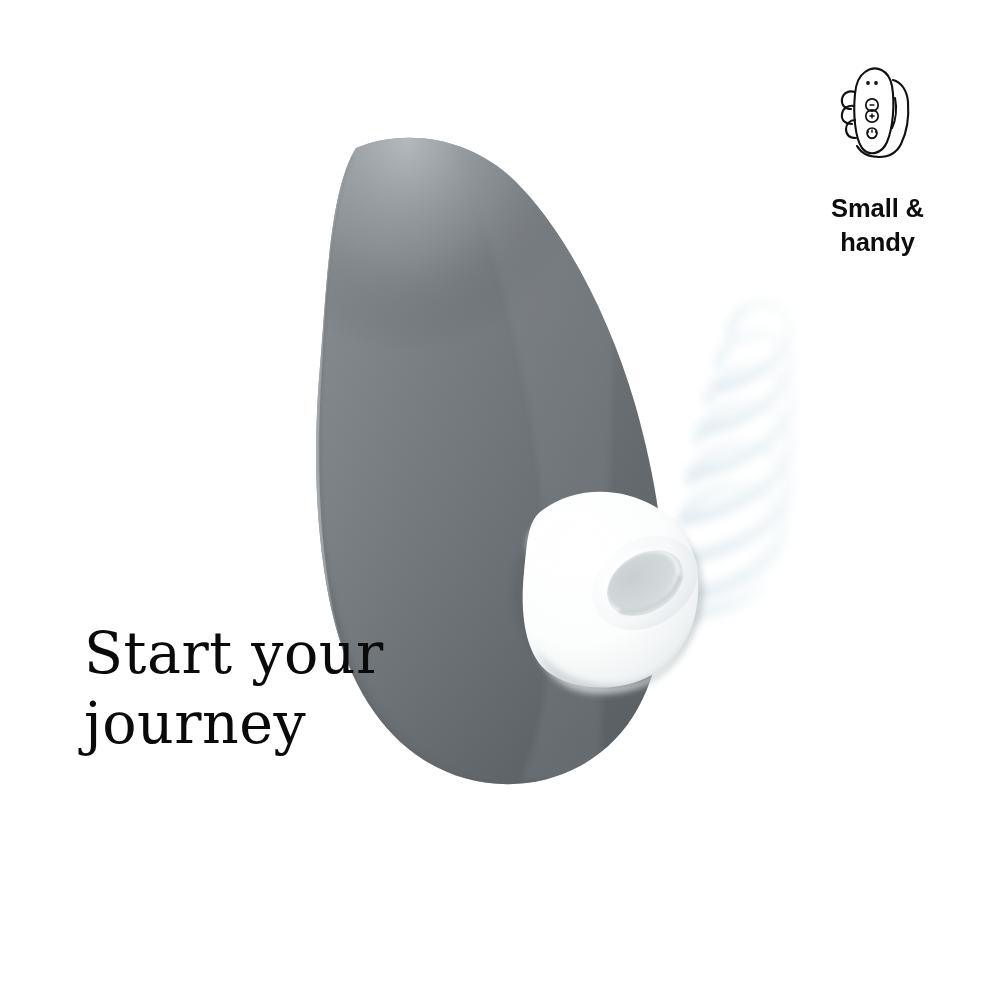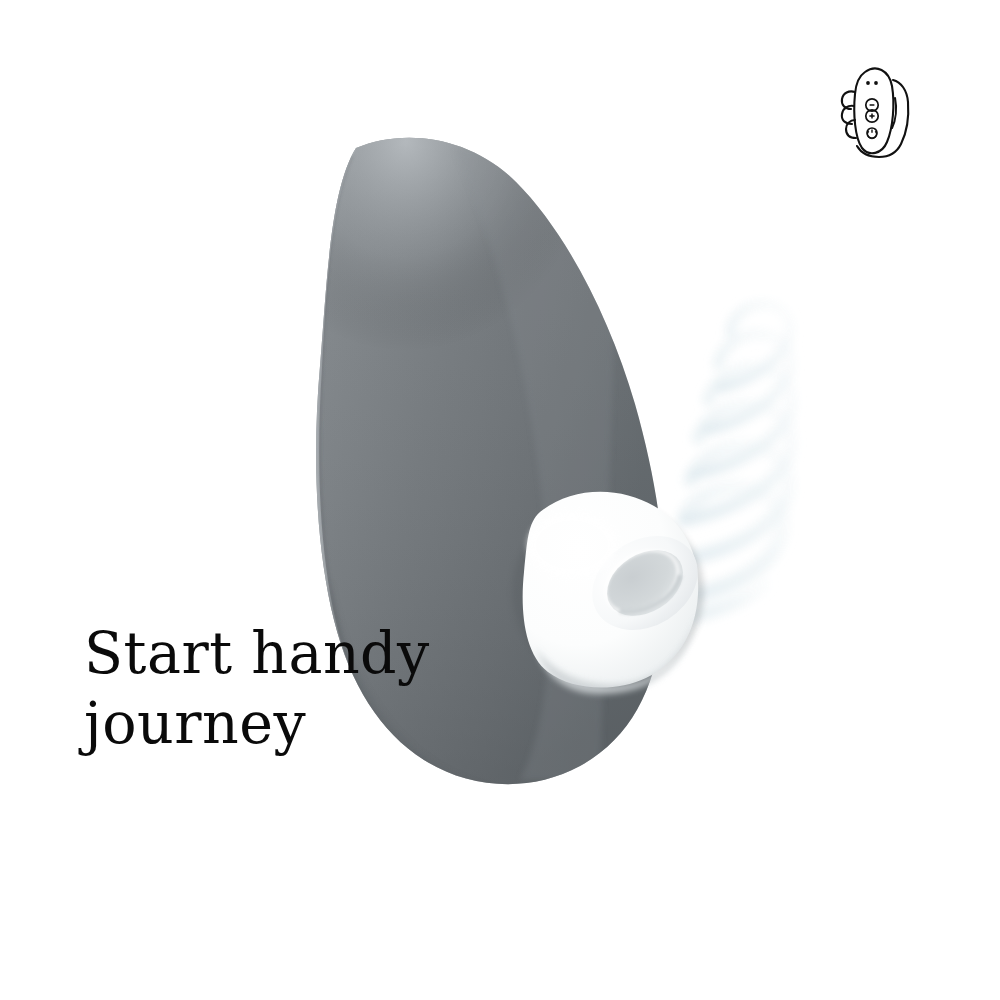--- a/index.html
+++ b/index.html
@@ -236,19 +236,21 @@
       <g fill="none" stroke="#111111" stroke-width="1.7">
         <circle cx="37" cy="47" r="6.2"></circle>
         <circle cx="37" cy="58" r="6.2"></circle>
         <path d="M34.4 58 h5.2 M37 55.4 v5.2" stroke-width="1.5"></path>
         <path d="M34.6 47 h4.8" stroke-width="1.5"></path>
         <circle cx="37" cy="75" r="5"></circle>
         <path d="M37 71.6 v3.2" stroke-width="1.4"></path>
         <path d="M33.8 73.2 a4.4 4.4 0 1 0 6.4 0" stroke-width="1.3"></path>
       </g>
     </svg>
+    <div class="badge-label">Small &amp;
+handy</div>
   </div>
 
-  <div class="headline">Start handy
+  <div class="headline">Start your
 journey</div>
 
 
 </div>
 
 </body></html>

